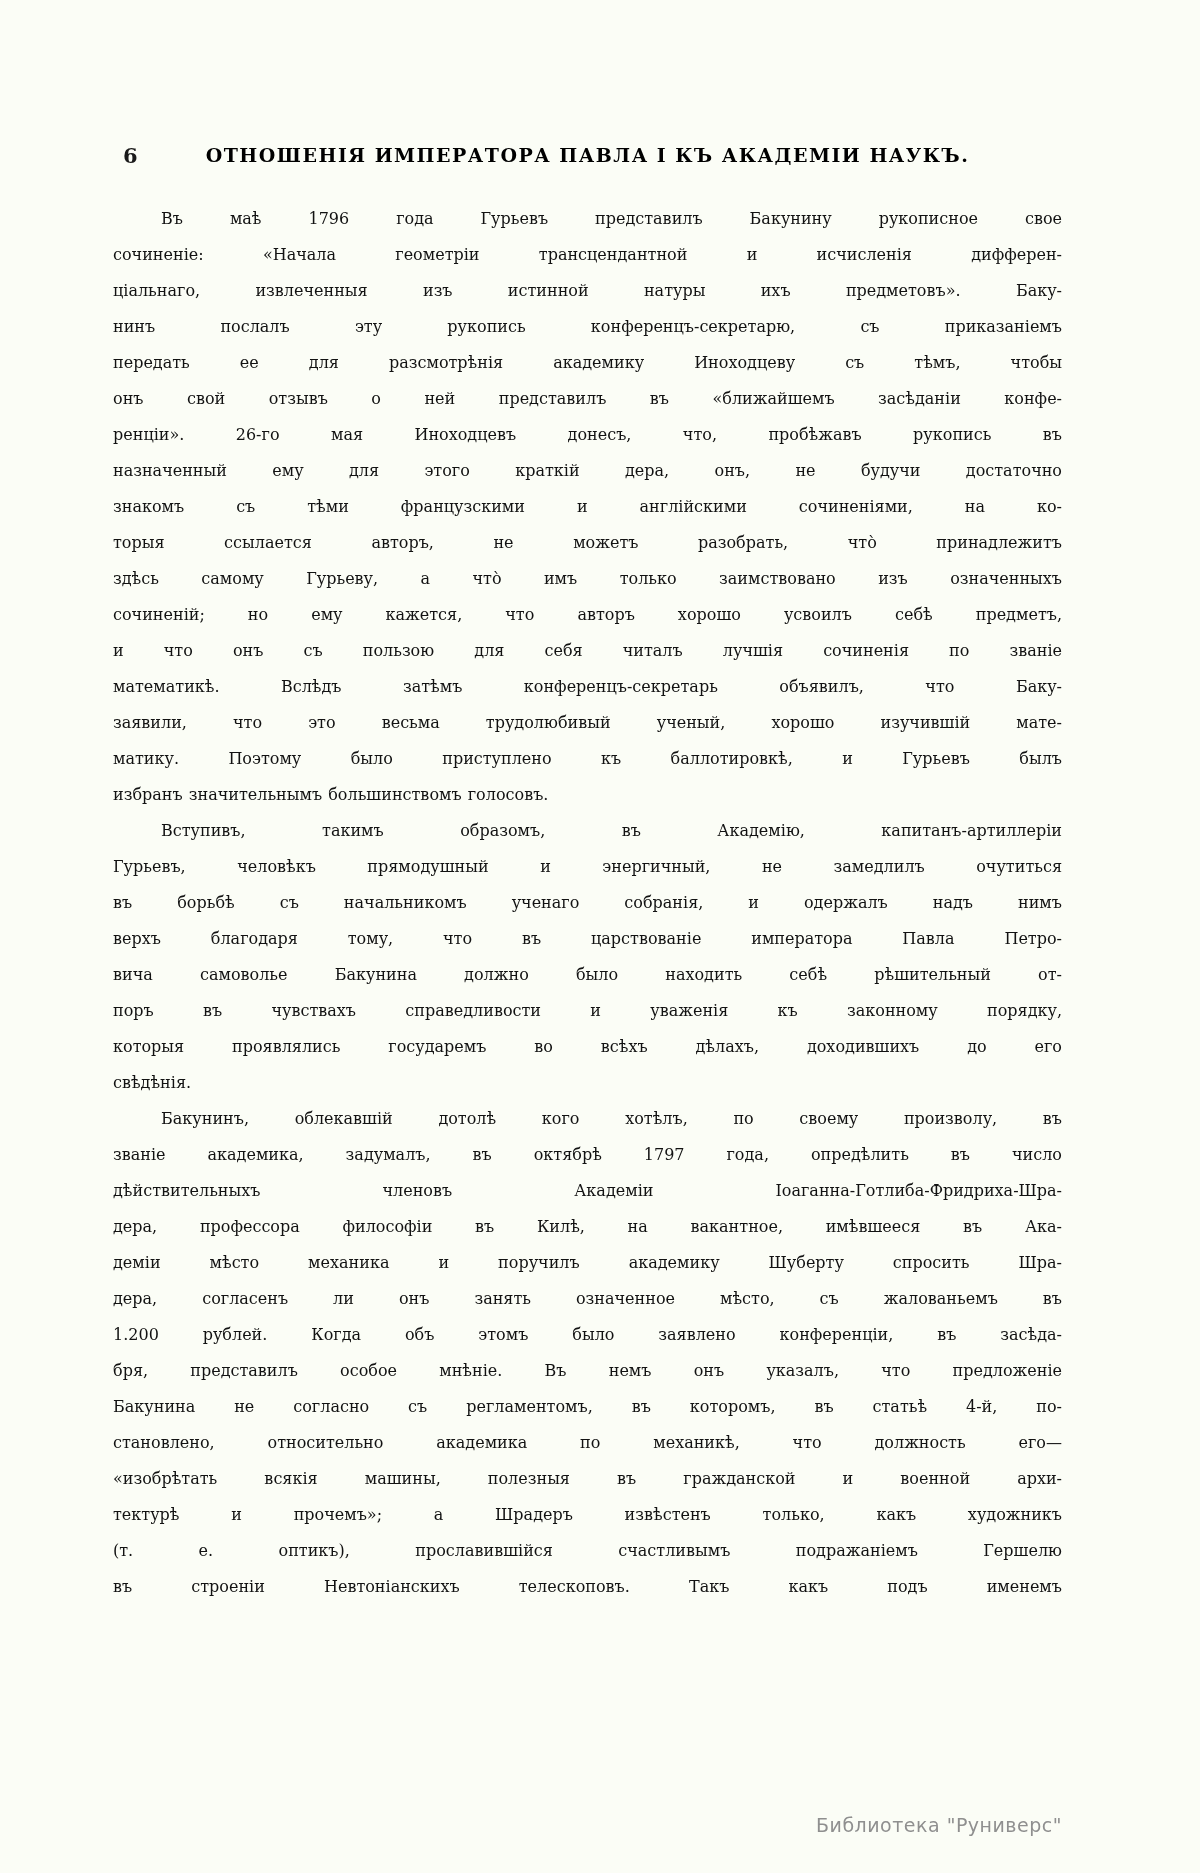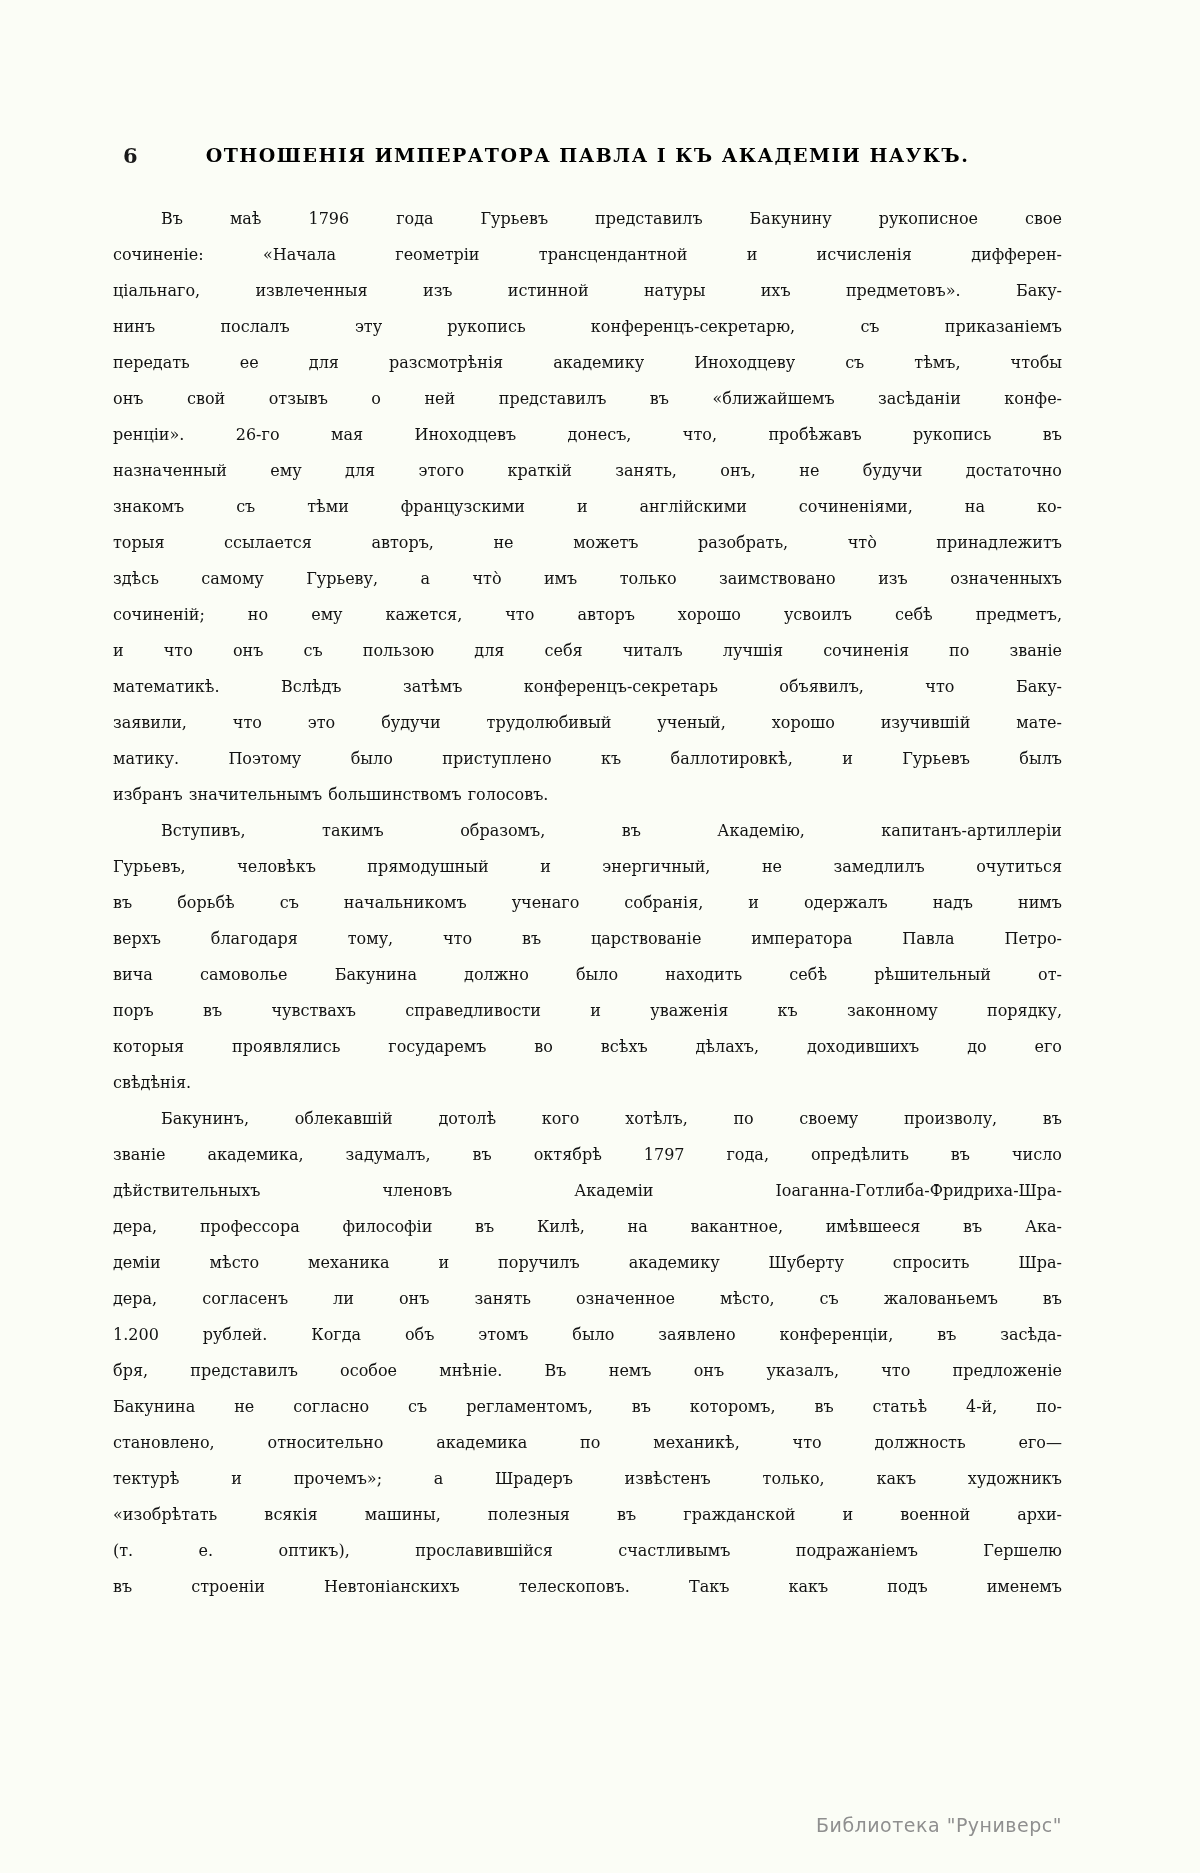--- a/index.html
+++ b/index.html
@@ -85,28 +85,28 @@
 
 <div class="text-block">
     <div class="paragraph">
       <div class="line first">Въ маѣ 1796 года Гурьевъ представилъ Бакунину рукописное свое</div>
       <div class="line">сочиненіе: «Начала геометріи трансцендантной и исчисленія дифферен-</div>
       <div class="line">ціальнаго, извлеченныя изъ истинной натуры ихъ предметовъ». Баку-</div>
       <div class="line">нинъ послалъ эту рукопись конференцъ-секретарю, съ приказаніемъ</div>
       <div class="line">передать ее для разсмотрѣнія академику Иноходцеву съ тѣмъ, чтобы</div>
       <div class="line">онъ свой отзывъ о ней представилъ въ «ближайшемъ засѣданіи конфе-</div>
       <div class="line">ренціи». 26-го мая Иноходцевъ донесъ, что, пробѣжавъ рукопись въ</div>
-      <div class="line">назначенный ему для этого краткій занять, онъ, не будучи достаточно</div>
+      <div class="line">назначенный ему для этого краткій дера, онъ, не будучи достаточно</div>
       <div class="line">знакомъ съ тѣми французскими и англійскими сочиненіями, на ко-</div>
       <div class="line">торыя ссылается авторъ, не можетъ разобрать, что̀ принадлежитъ</div>
       <div class="line">здѣсь самому Гурьеву, а что̀ имъ только заимствовано изъ означенныхъ</div>
       <div class="line">сочиненій; но ему кажется, что авторъ хорошо усвоилъ себѣ предметъ,</div>
       <div class="line">и что онъ съ пользою для себя читалъ лучшія сочиненія по званіе</div>
       <div class="line">математикѣ. Вслѣдъ затѣмъ конференцъ-секретарь объявилъ, что Баку-</div>
-      <div class="line">заявили, что это будучи трудолюбивый ученый, хорошо изучившій мате-</div>
+      <div class="line">заявили, что это весьма трудолюбивый ученый, хорошо изучившій мате-</div>
       <div class="line">матику. Поэтому было приступлено къ баллотировкѣ, и Гурьевъ былъ</div>
       <div class="line lastline">избранъ значительнымъ большинствомъ голосовъ.</div>
     </div>
     <div class="paragraph">
       <div class="line first">Вступивъ, такимъ образомъ, въ Академію, капитанъ-артиллеріи</div>
       <div class="line">Гурьевъ, человѣкъ прямодушный и энергичный, не замедлилъ очутиться</div>
       <div class="line">въ борьбѣ съ начальникомъ ученаго собранія, и одержалъ надъ нимъ</div>
       <div class="line">верхъ благодаря тому, что въ царствованіе императора Павла Петро-</div>
       <div class="line">вича самоволье Бакунина должно было находить себѣ рѣшительный от-</div>
       <div class="line">поръ въ чувствахъ справедливости и уваженія къ законному порядку,</div>
@@ -117,20 +117,20 @@
       <div class="line first">Бакунинъ, облекавшій дотолѣ кого хотѣлъ, по своему произволу, въ</div>
       <div class="line">званіе академика, задумалъ, въ октябрѣ 1797 года, опредѣлить въ число</div>
       <div class="line">дѣйствительныхъ членовъ Академіи Іоаганна-Готлиба-Фридриха-Шра-</div>
       <div class="line">дера, профессора философіи въ Килѣ, на вакантное, имѣвшееся въ Ака-</div>
       <div class="line">деміи мѣсто механика и поручилъ академику Шуберту спросить Шра-</div>
       <div class="line">дера, согласенъ ли онъ занять означенное мѣсто, съ жалованьемъ въ</div>
       <div class="line">1.200 рублей. Когда объ этомъ было заявлено конференціи, въ засѣда-</div>
       <div class="line">бря, представилъ особое мнѣніе. Въ немъ онъ указалъ, что предложеніе</div>
       <div class="line">Бакунина не согласно съ регламентомъ, въ которомъ, въ статьѣ 4-й, по-</div>
       <div class="line">становлено, относительно академика по механикѣ, что должность его—</div>
+      <div class="line">«изобрѣтать всякія машины, полезныя въ гражданской и военной архи-</div>
       <div class="line">тектурѣ и прочемъ»; а Шрадеръ извѣстенъ только, какъ художникъ</div>
-      <div class="line">«изобрѣтать всякія машины, полезныя въ гражданской и военной архи-</div>
       <div class="line">(т. е. оптикъ), прославившійся счастливымъ подражаніемъ Гершелю</div>
       <div class="line">въ строеніи Невтоніанскихъ телескоповъ. Такъ какъ подъ именемъ</div>
     </div>
   </div>
 
 <div class="watermark">Библиотека "Руниверс"</div>
 
 </body></html>

